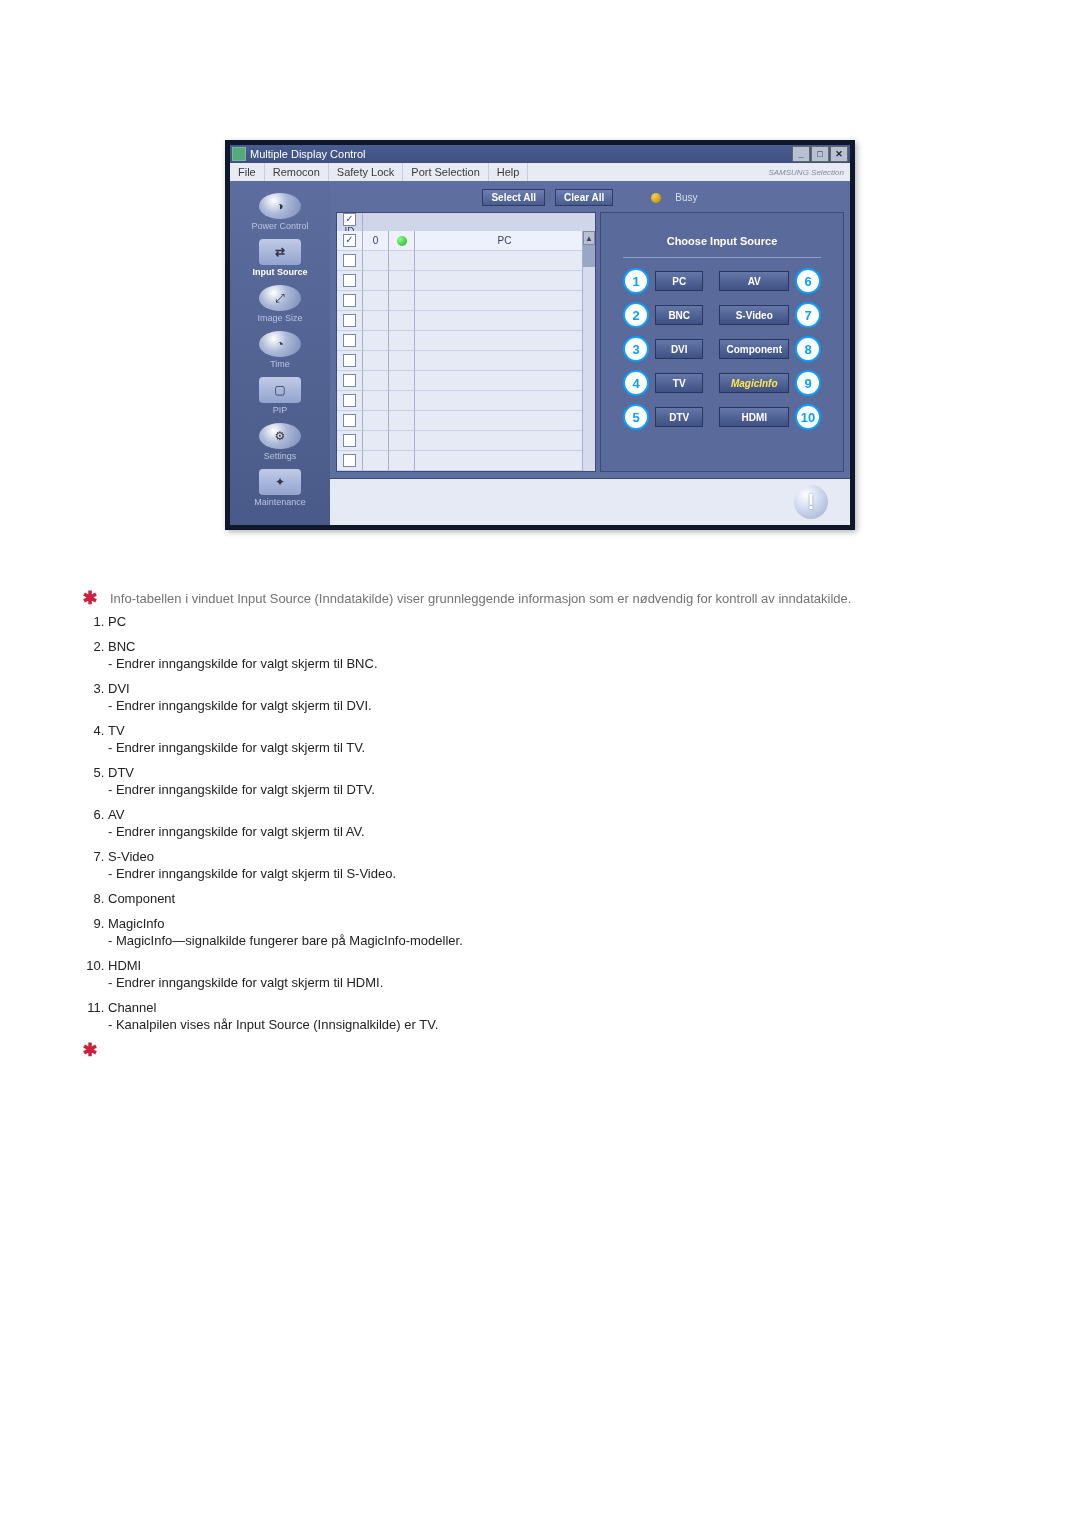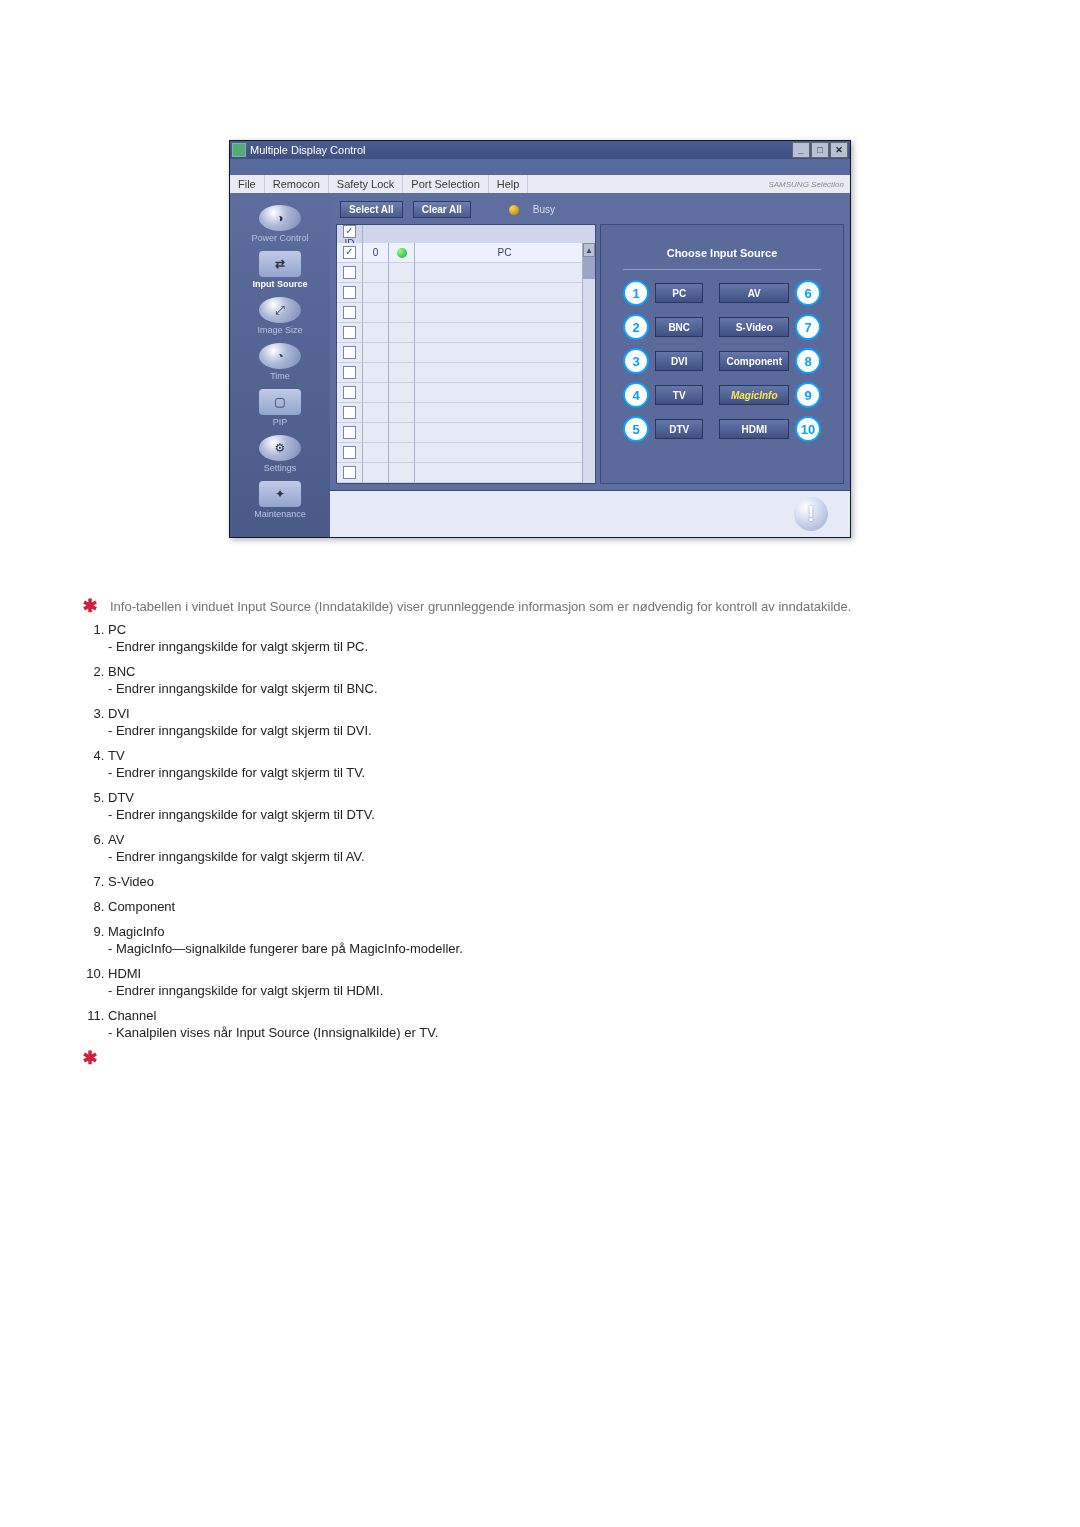--- a/index.html
+++ b/index.html
@@ -11,21 +11,21 @@
     color: #222;
   }
   .page {
     width: 1080px;
     padding: 140px 80px 60px 80px;
     box-sizing: border-box;
   }
   .window {
     width: 620px;
     margin: 0 auto 60px auto;
-    border: 1px solid #0f172a;
+    border: 5px solid #0f172a;
     box-shadow: 2px 2px 6px rgba(0,0,0,0.3);
     background: #586a9e;
   }
   .titlebar {
     background: linear-gradient(#4a5d92, #3e4f80);
     color: #fff;
     font-size: 11px;
     padding: 1px 2px;
     display: flex;
     align-items: center;
@@ -47,21 +47,20 @@
     display: flex; align-items: center; justify-content: center;
     color: #222;
   }
   .menubar {
     background: #e8ebf4;
     display: flex;
     height: 18px;
     font-size: 11px;
     color: #3a3a3a;
     align-items: center;
-    margin-top: 16px;
   }
   .menubar .menu-item {
     padding: 0 8px;
     border-right: 1px solid #ccd;
     height: 100%;
     display: flex; align-items: center;
   }
   .menubar .brand {
     margin-left: auto;
     padding: 0 6px;
@@ -106,20 +105,21 @@
   .main-area {
     flex: 1;
     display: flex;
     flex-direction: column;
   }
   .toolbar {
     display: flex;
     gap: 10px;
     padding: 8px 10px 6px 10px;
     align-items: center;
+    justify-content: center;
   }
   .btn {
     background: linear-gradient(#6d7fb2, #4a5c8d);
     border: 1px solid #2c3a66;
     color: #fff;
     font-size: 10px;
     font-weight: bold;
     padding: 2px 8px;
     height: 17px;
     box-sizing: border-box;
@@ -498,21 +498,20 @@
   </div>
 
   <div class="note">
     <span class="star">✱</span>
     <span class="note-text">Info-tabellen i vinduet Input Source (Inndatakilde) viser grunnleggende informasjon som er nødvendig for kontroll av inndatakilde.</span>
   </div>
 
   <ol class="src-list" id="src-list">
       <li>
         <span class="hd">PC</span>
-        <span class="sub">- Endrer inngangskilde for valgt skjerm til PC.</span>
       </li>
       <li>
         <span class="hd">BNC</span>
         <span class="sub">- Endrer inngangskilde for valgt skjerm til BNC.</span>
       </li>
       <li>
         <span class="hd">DVI</span>
         <span class="sub">- Endrer inngangskilde for valgt skjerm til DVI.</span>
       </li>
       <li>
@@ -522,20 +521,21 @@
       <li>
         <span class="hd">DTV</span>
         <span class="sub">- Endrer inngangskilde for valgt skjerm til DTV.</span>
       </li>
       <li>
         <span class="hd">AV</span>
         <span class="sub">- Endrer inngangskilde for valgt skjerm til AV.</span>
       </li>
       <li>
         <span class="hd">S-Video</span>
+        <span class="sub">- Endrer inngangskilde for valgt skjerm til S-Video.</span>
       </li>
       <li>
         <span class="hd">Component</span>
       </li>
       <li>
         <span class="hd">MagicInfo</span>
         <span class="sub">- MagicInfo—signalkilde fungerer bare på MagicInfo-modeller.</span>
       </li>
       <li>
         <span class="hd">HDMI</span>

